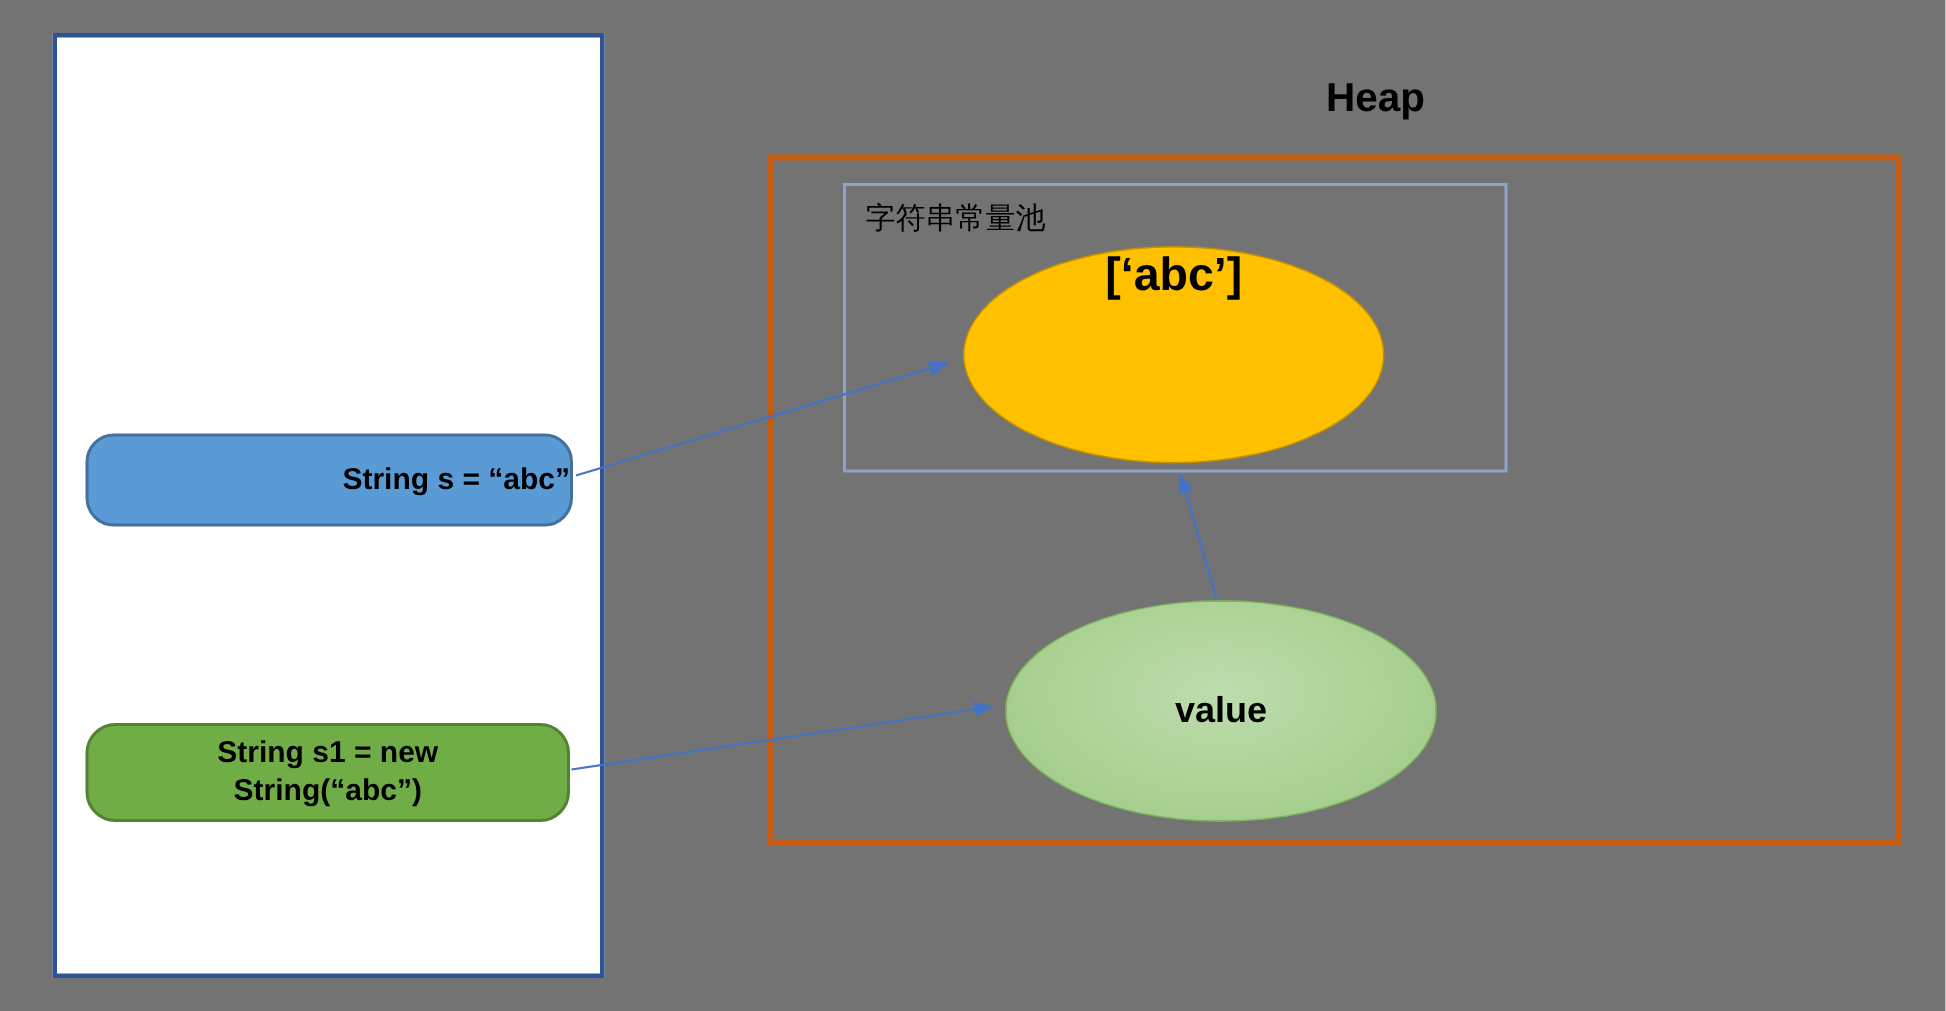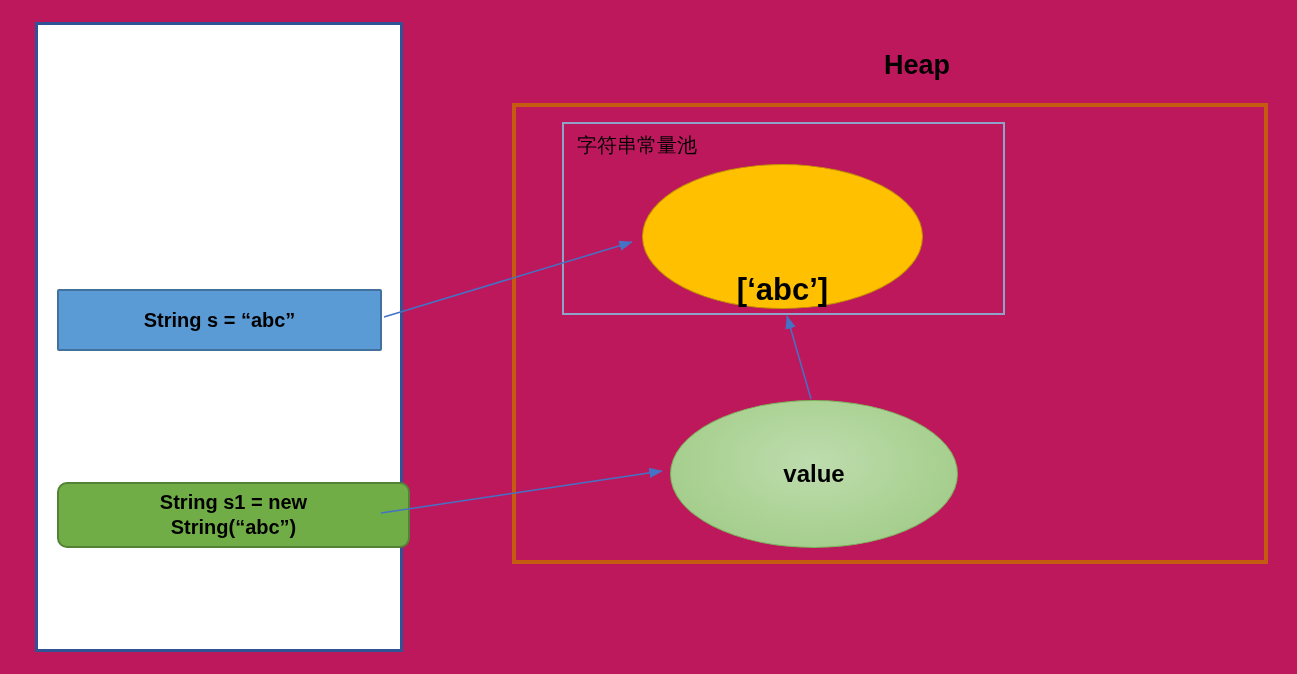--- a/index.html
+++ b/index.html
@@ -1,43 +1,43 @@
 <!DOCTYPE html>
 <html style="--frame-border: #2F5496; --heap-border: #C55A11; --pool-border: #8FA3C8; --blue-box-fill: #5B9BD5; --blue-box-border: #41719C; --green-box-fill: #70AD47; --green-box-border: #548235; --orange-ellipse-fill: #FFC000; --orange-ellipse-border: #C09100; --green-ellipse-border: #7CB45B; --arrow: #4472C4; --text: #000000; --watermark: #D9D9D9;"><head>
 <meta charset="utf-8">
 <style>
   html, body { margin: 0; padding: 0; background: #ffffff; }
   #canvas {
     position: relative;
     width: 1297px;
     height: 674px;
-    background: #be185d;
+    background: #737373;
     font-family: "Liberation Sans", sans-serif;
     overflow: hidden;
   }
   .abs { position: absolute; box-sizing: border-box; }
 
   .stack-frame {
     left: 35px; top: 22px; width: 368px; height: 630px;
     border: 3px solid var(--frame-border);
     background: #ffffff;
   }
   .string-s-box {
     left: 57px; top: 289px; width: 325px; height: 62px;
     background: var(--blue-box-fill);
     border: 2px solid var(--blue-box-border);
-    border-radius: 2px;
-    display: flex; align-items: center; justify-content: center;
+    border-radius: 19px;
+    display: flex; align-items: center; justify-content: flex-end;
     font-size: 20px; font-weight: bold; color: var(--text);
   }
   .string-s1-box {
-    left: 57px; top: 482px; width: 353px; height: 66px;
+    left: 57px; top: 482px; width: 323px; height: 66px;
     background: var(--green-box-fill);
     border: 2px solid var(--green-box-border);
-    border-radius: 10px;
+    border-radius: 20px;
     display: flex; flex-direction: column; align-items: center; justify-content: center;
     font-size: 20px; font-weight: bold; color: var(--text);
     line-height: 1.25;
   }
   .heap-title {
     left: 512px; top: 50px; width: 810px;
     text-align: center;
     font-size: 27px; font-weight: bold; color: var(--text);
   }
   .heap-rect {
@@ -52,21 +52,21 @@
   }
   .pool-label {
     position: absolute; left: 13px; top: 8px;
     font-size: 20px; color: var(--text);
   }
   .interned-ellipse {
     left: 642px; top: 164px; width: 281px; height: 145px;
     border-radius: 50%;
     background: var(--orange-ellipse-fill);
     border: 1.5px solid var(--orange-ellipse-border);
-    display: flex; align-items: flex-end; justify-content: center;
+    display: flex; align-items: flex-start; justify-content: center;
     font-size: 31px; font-weight: bold; color: var(--text);
   }
   .value-ellipse {
     left: 670px; top: 400px; width: 288px; height: 148px;
     border-radius: 50%;
     background: radial-gradient(ellipse at 50% 42%, #bedcae 0%, #abd294 55%, #9cc884 100%);
     border: 1.5px solid var(--green-ellipse-border);
     display: flex; align-items: center; justify-content: center;
     font-size: 24px; font-weight: bold; color: var(--text);
   }

